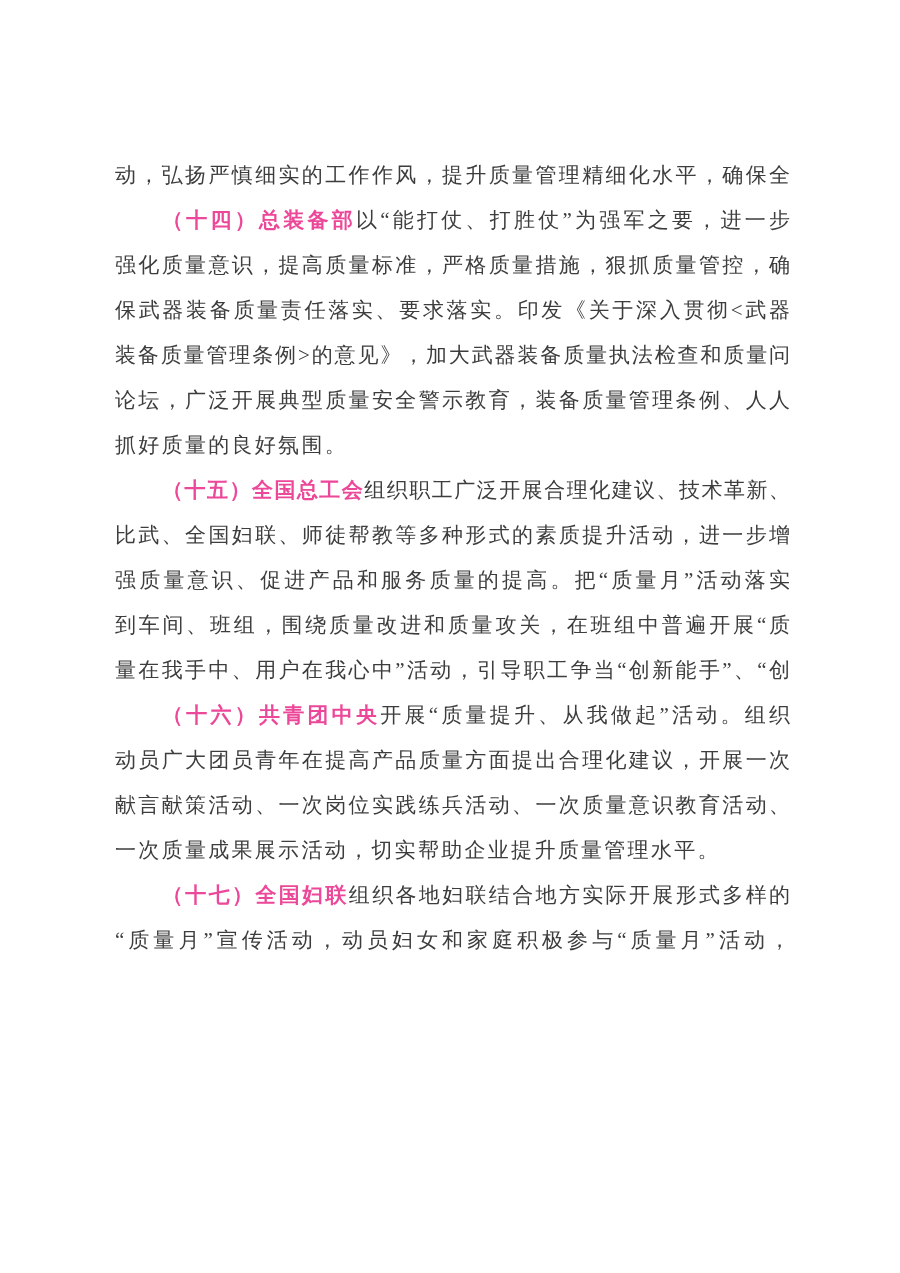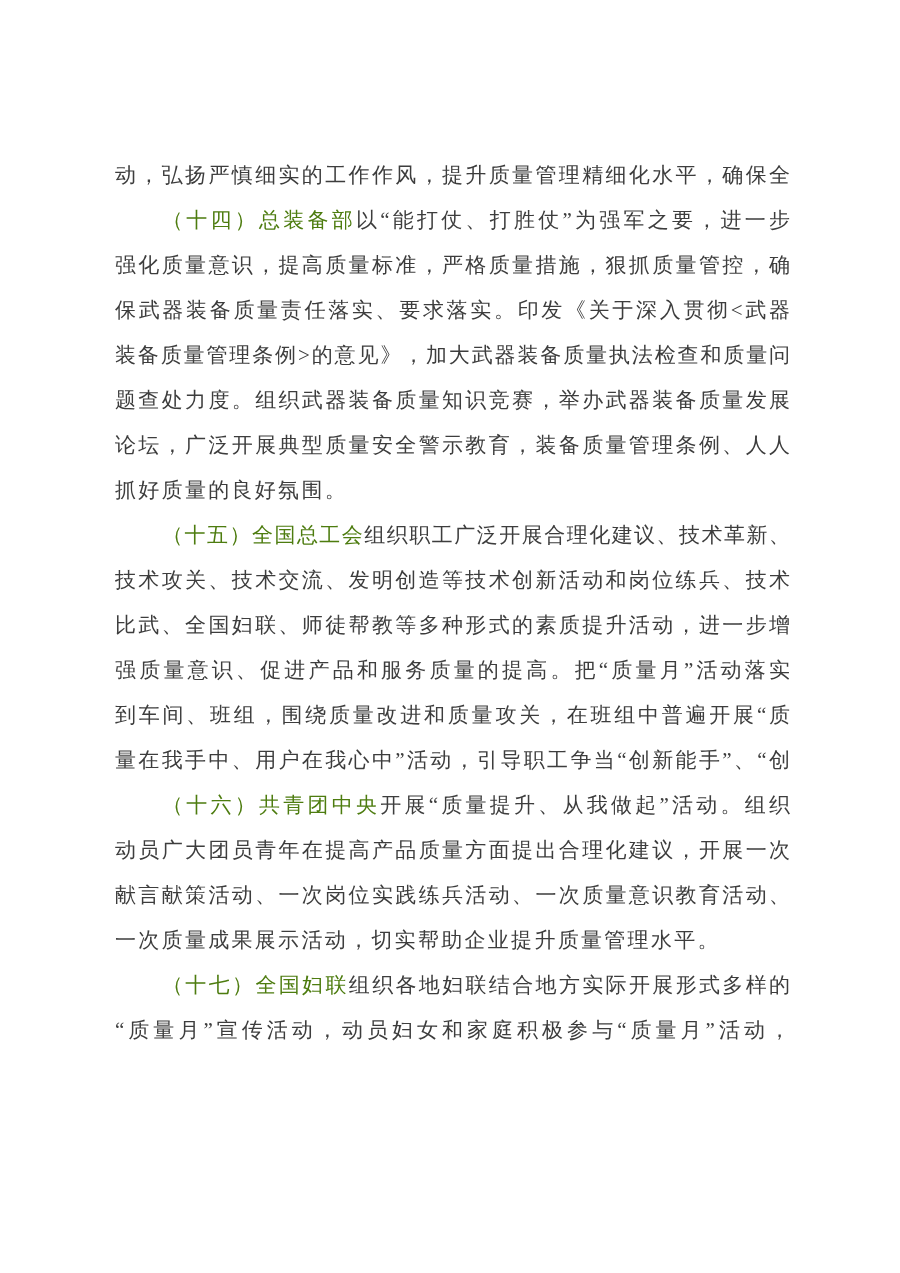--- a/index.html
+++ b/index.html
@@ -31,50 +31,48 @@
     white-space: normal;
   }
   .line.indent {
     padding-left: 47px;
   }
   .line.noj {
     text-align-last: left;
     letter-spacing: 2.3px;
   }
   .head {
-    font-weight: 400;
-    color: #4d7c0f;
+    font-weight: 700;
+    color: #ec4899;
   }
 </style>
 </head>
 <body>
 
 <div class="page">
   <div class="textcol">
 
     <div class="line"><span class="head"></span><span>动，弘扬严慎细实的工作作风，提升质量管理精细化水平，确保全</span></div>
 
 
     <div class="line indent"><span class="head">（十四）总装备部</span><span>以“能打仗、打胜仗”为强军之要，进一步</span></div>
 
     <div class="line"><span class="head"></span><span>强化质量意识，提高质量标准，严格质量措施，狠抓质量管控，确</span></div>
 
     <div class="line"><span class="head"></span><span>保武器装备质量责任落实、要求落实。印发《关于深入贯彻&lt;武器</span></div>
 
     <div class="line"><span class="head"></span><span>装备质量管理条例&gt;的意见》，加大武器装备质量执法检查和质量问</span></div>
 
-    <div class="line"><span class="head"></span><span>题查处力度。组织武器装备质量知识竞赛，举办武器装备质量发展</span></div>
 
     <div class="line"><span class="head"></span><span>论坛，广泛开展典型质量安全警示教育，装备质量管理条例、人人</span></div>
 
     <div class="line noj"><span class="head"></span><span>抓好质量的良好氛围。</span></div>
 
     <div class="line indent"><span class="head">（十五）全国总工会</span><span>组织职工广泛开展合理化建议、技术革新、</span></div>
 
-    <div class="line"><span class="head"></span><span>技术攻关、技术交流、发明创造等技术创新活动和岗位练兵、技术</span></div>
 
     <div class="line"><span class="head"></span><span>比武、全国妇联、师徒帮教等多种形式的素质提升活动，进一步增</span></div>
 
     <div class="line"><span class="head"></span><span>强质量意识、促进产品和服务质量的提高。把“质量月”活动落实</span></div>
 
     <div class="line"><span class="head"></span><span>到车间、班组，围绕质量改进和质量攻关，在班组中普遍开展“质</span></div>
 
     <div class="line"><span class="head"></span><span>量在我手中、用户在我心中”活动，引导职工争当“创新能手”、“创</span></div>
 
 

